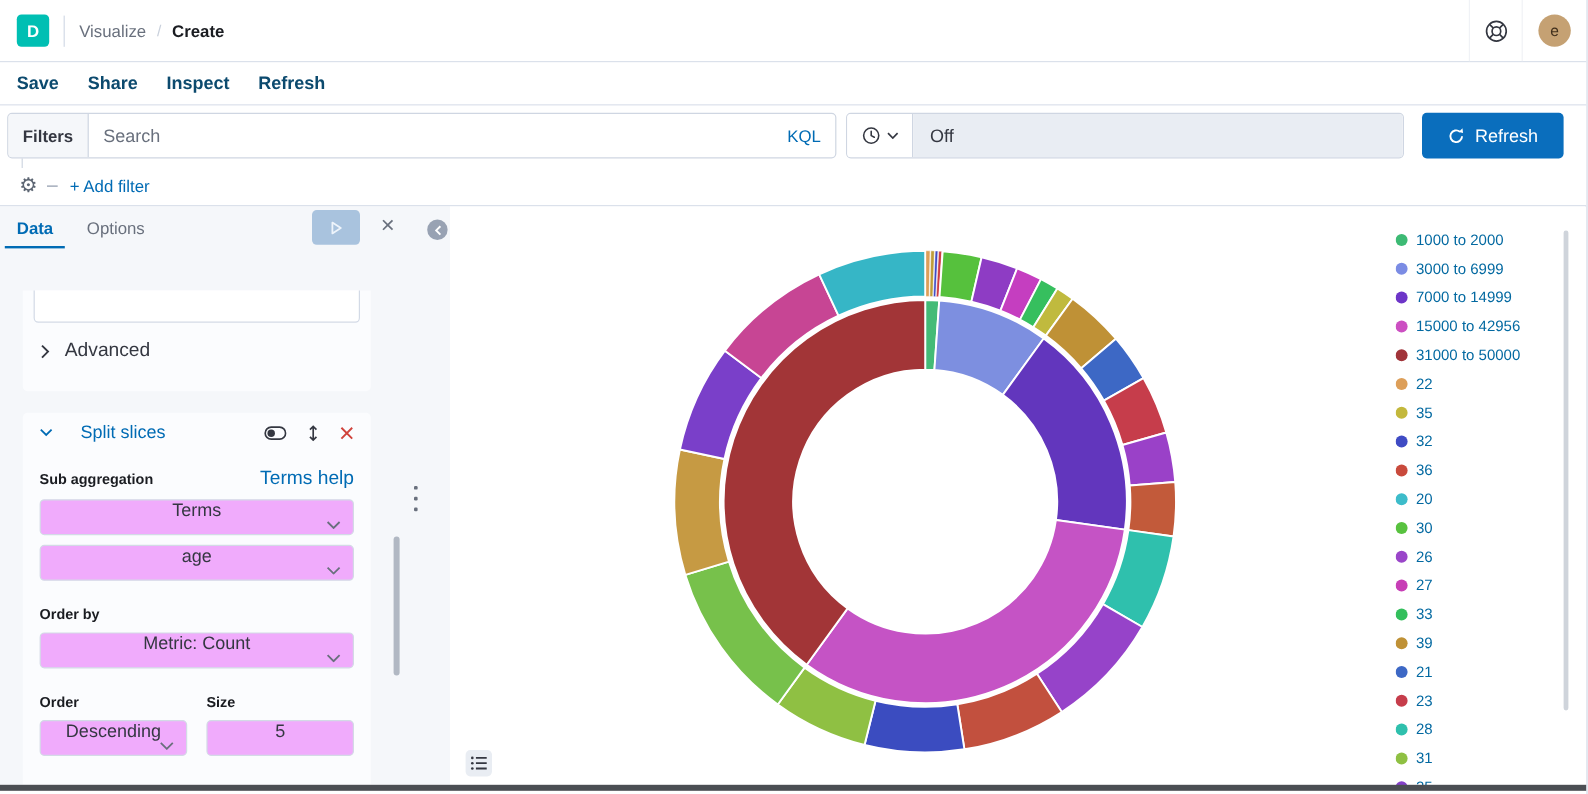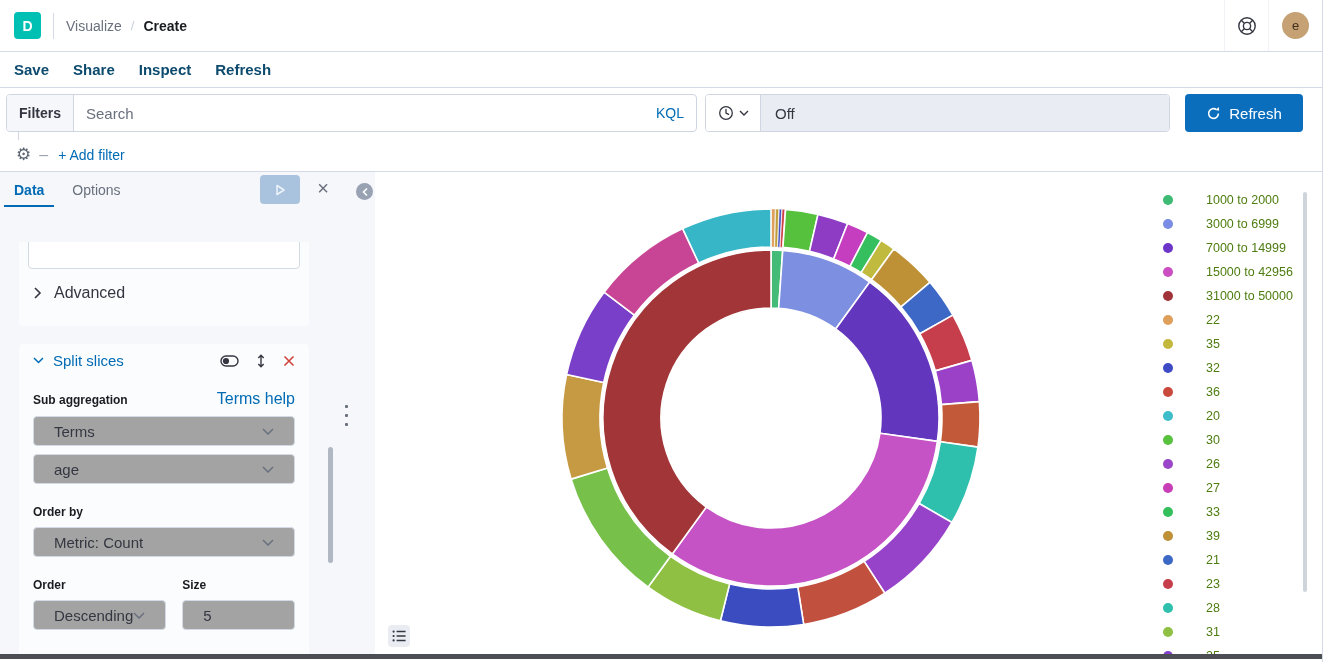--- a/index.html
+++ b/index.html
@@ -62,45 +62,45 @@
   .sb-tab.active::after { content:""; position:absolute; left:4px; right:4px; bottom:0; height:2px; background:#006bb4; }
   .play-btn { position:absolute; right:40px; top:3px; width:40px; height:29px; border-radius:4px;
     background:#a9c3de; display:flex; align-items:center; justify-content:center; cursor:pointer; }
   .close-x { position:absolute; right:11px; top:6px; font-size:20px; color:#69707d; cursor:pointer; line-height:1; }
   .sb-scroll { position:absolute; left:0; top:70px; right:0; bottom:0; }
   .card { background:#fbfcfe; border-radius:4px; margin:0 31px 0 19px; position:relative; }
   .card1 { height:84px; overflow:hidden; border-radius:0 0 4px 4px; }
   .partial-input { margin:-7px 9px 0 9px; height:34px; background:#fff; border:1px solid #d3dae6; border-radius:4px; }
   .adv-row { display:flex; align-items:center; gap:12px; padding:15px 14px 0 14px; font-size:16px; color:#343741; cursor:pointer; }
   .card2 { margin-top:18px; height:330px; padding:8px 14px; }
-  .split-head { display:flex; align-items:center; gap:9px; }
+  .split-head { display:flex; align-items:center; gap:23px; }
   .split-title { color:#006bb4; font-size:15px; font-weight:500; cursor:pointer; }
   .split-icons { margin-left:auto; display:flex; align-items:center; gap:17px; }
   .fld-label { font-size:12px; font-weight:700; color:#1a1c21; margin-top:21px; }
   .label-row { display:flex; align-items:baseline; margin-top:21px; }
   .label-row .fld-label { margin-top:0; }
   .help-link { margin-left:auto; color:#006bb4; font-size:16px; cursor:pointer; }
-  .select { margin-top:8px; height:30px; background:#a3a3a3; border:1px solid #d3dae6; border-radius:4px;
-    display:flex; align-items:center; padding:0 20px; font-size:15px; color:#343741; cursor:pointer; }
+  .select { margin-top:8px; height:30px; background:#f0abfc; border:1px solid #d3dae6; border-radius:4px;
+    display:flex; align-items:center; padding:0 10px; font-size:15px; color:#343741; cursor:pointer;flex-direction:column; }
   .select .chev { margin-left:auto; }
   .two-col { display:flex; gap:16px; }
   .two-col > div { flex:1; }
   .sb-scrollbar { position:absolute; left:328px; top:275px; width:5px; height:116px; background:#9aa3b0; border-radius:3px; opacity:.75; }
   
   .gutter { position:absolute; left:340px; top:0; width:35px; height:100%; background:#f5f7fa; }
   .collapse-btn { position:absolute; left:16px; top:11px; width:17px; height:17px; border-radius:50%;
     background:#98a2b3; display:flex; align-items:center; justify-content:center; cursor:pointer; }
   .drag-dots { position:absolute; left:5px; top:233px; display:flex; flex-direction:column; gap:6px; cursor:col-resize; }
   .drag-dots i { width:3px; height:3px; background:#69707d; border-radius:1px; }
   
   .chartpanel { position:absolute; left:375px; top:0; right:1px; bottom:0; background:#fff; }
   .legend { position:absolute; left:788px; top:16px; width:140px; height:467px; overflow:hidden; }
   .legend-row { height:24px; display:flex; align-items:center; gap:7px; cursor:pointer; }
   .legend-dot { width:10px; height:10px; border-radius:50%; flex:none; }
-  .legend-label { font-size:12.5px; color:#4d7c0f; white-space:nowrap;margin-left:26px; }
+  .legend-label { font-size:12.5px; color:#0369a1; white-space:nowrap; }
   .legend-scrollbar { position:absolute; left:928px; top:20px; width:4px; height:400px; background:#a8b1bd; opacity:.55; border-radius:2px; }
   .legend-toggle { position:absolute; left:13px; top:453px; width:22px; height:22px; border-radius:4px;
     background:#e9edf3; display:flex; align-items:center; justify-content:center; cursor:pointer; }
   
   .bottombar { position:absolute; left:0; top:654px; width:100%; height:5px; background:#4b4e53; }
   svg.ico { display:block; }
 </style>
 </head>
 <body>
 

